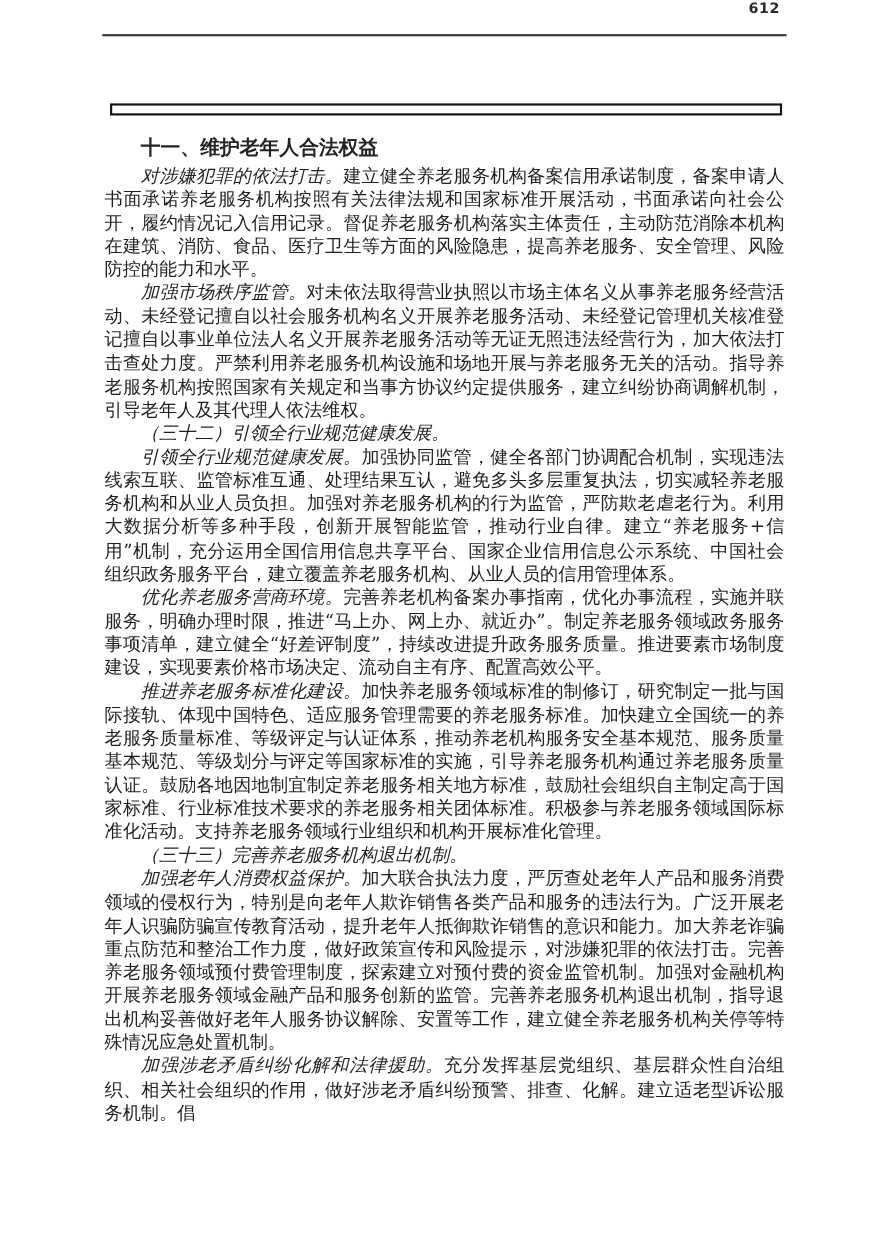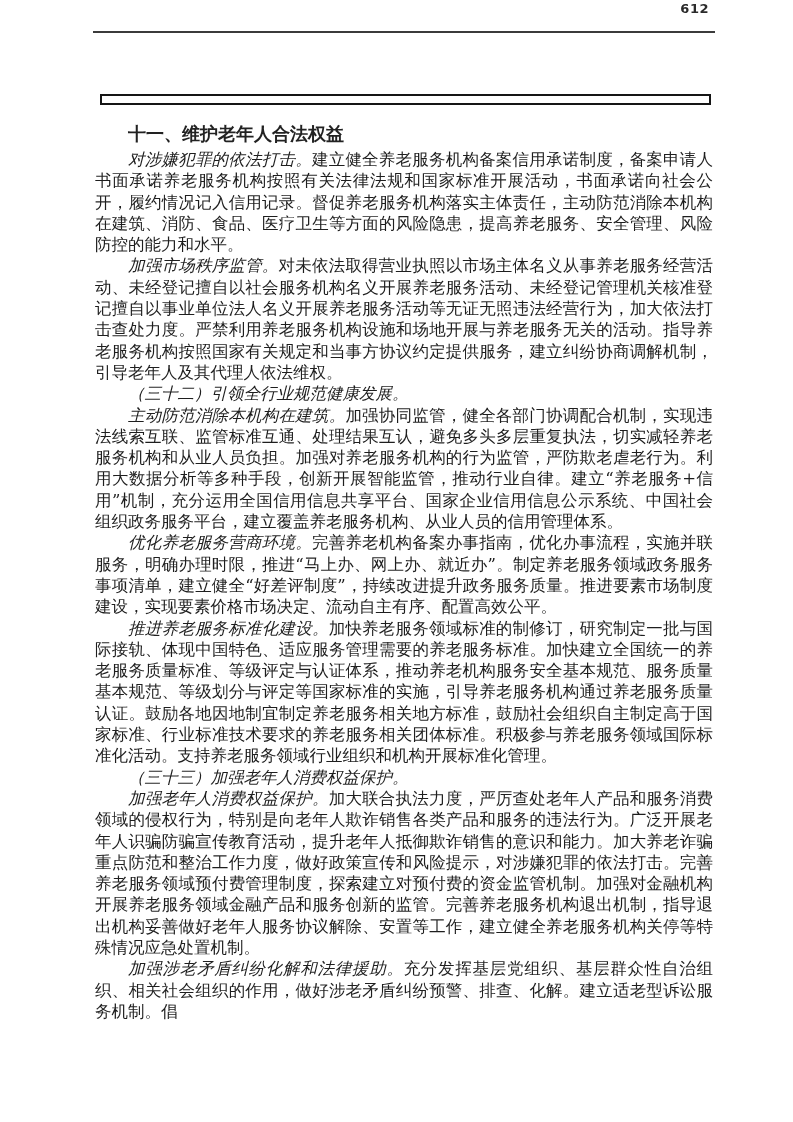--- a/index.html
+++ b/index.html
@@ -95,26 +95,26 @@
 
     <h2 class="section-heading">十一、维护老年人合法权益</h2>
 
 
     <p class="body-p"><span class="kai">对涉嫌犯罪的依法打击。</span><span>建立健全养老服务机构备案信用承诺制度，备案申请人书面承诺养老服务机构按照有关法律法规和国家标准开展活动，书面承诺向社会公开，履约情况记入信用记录。督促养老服务机构落实主体责任，主动防范消除本机构在建筑、消防、食品、医疗卫生等方面的风险隐患，提高养老服务、安全管理、风险防控的能力和水平。</span></p>
 
     <p class="body-p"><span class="kai">加强市场秩序监管。</span><span>对未依法取得营业执照以市场主体名义从事养老服务经营活动、未经登记擅自以社会服务机构名义开展养老服务活动、未经登记管理机关核准登记擅自以事业单位法人名义开展养老服务活动等无证无照违法经营行为，加大依法打击查处力度。严禁利用养老服务机构设施和场地开展与养老服务无关的活动。指导养老服务机构按照国家有关规定和当事方协议约定提供服务，建立纠纷协商调解机制，引导老年人及其代理人依法维权。</span></p>
 
     <p class="body-p subheading">（三十二）引领全行业规范健康发展。</p>
 
-    <p class="body-p"><span class="kai">主动防范消除本机构在建筑。</span><span>加强协同监管，健全各部门协调配合机制，实现违法线索互联、监管标准互通、处理结果互认，避免多头多层重复执法，切实减轻养老服务机构和从业人员负担。加强对养老服务机构的行为监管，严防欺老虐老行为。利用大数据分析等多种手段，创新开展智能监管，推动行业自律。建立“养老服务+信用”机制，充分运用全国信用信息共享平台、国家企业信用信息公示系统、中国社会组织政务服务平台，建立覆盖养老服务机构、从业人员的信用管理体系。</span></p>
+    <p class="body-p"><span class="kai">引领全行业规范健康发展。</span><span>加强协同监管，健全各部门协调配合机制，实现违法线索互联、监管标准互通、处理结果互认，避免多头多层重复执法，切实减轻养老服务机构和从业人员负担。加强对养老服务机构的行为监管，严防欺老虐老行为。利用大数据分析等多种手段，创新开展智能监管，推动行业自律。建立“养老服务+信用”机制，充分运用全国信用信息共享平台、国家企业信用信息公示系统、中国社会组织政务服务平台，建立覆盖养老服务机构、从业人员的信用管理体系。</span></p>
 
     <p class="body-p"><span class="kai">优化养老服务营商环境。</span><span>完善养老机构备案办事指南，优化办事流程，实施并联服务，明确办理时限，推进“马上办、网上办、就近办”。制定养老服务领域政务服务事项清单，建立健全“好差评制度”，持续改进提升政务服务质量。推进要素市场制度建设，实现要素价格市场决定、流动自主有序、配置高效公平。</span></p>
 
     <p class="body-p"><span class="kai">推进养老服务标准化建设。</span><span>加快养老服务领域标准的制修订，研究制定一批与国际接轨、体现中国特色、适应服务管理需要的养老服务标准。加快建立全国统一的养老服务质量标准、等级评定与认证体系，推动养老机构服务安全基本规范、服务质量基本规范、等级划分与评定等国家标准的实施，引导养老服务机构通过养老服务质量认证。鼓励各地因地制宜制定养老服务相关地方标准，鼓励社会组织自主制定高于国家标准、行业标准技术要求的养老服务相关团体标准。积极参与养老服务领域国际标准化活动。支持养老服务领域行业组织和机构开展标准化管理。</span></p>
 
-    <p class="body-p subheading">（三十三）加强老年人消费权益保护。</p>
+    <p class="body-p subheading">（三十三）完善养老服务机构退出机制。</p>
 
     <p class="body-p"><span class="kai">加强老年人消费权益保护。</span><span>加大联合执法力度，严厉查处老年人产品和服务消费领域的侵权行为，特别是向老年人欺诈销售各类产品和服务的违法行为。广泛开展老年人识骗防骗宣传教育活动，提升老年人抵御欺诈销售的意识和能力。加大养老诈骗重点防范和整治工作力度，做好政策宣传和风险提示，对涉嫌犯罪的依法打击。完善养老服务领域预付费管理制度，探索建立对预付费的资金监管机制。加强对金融机构开展养老服务领域金融产品和服务创新的监管。完善养老服务机构退出机制，指导退出机构妥善做好老年人服务协议解除、安置等工作，建立健全养老服务机构关停等特殊情况应急处置机制。</span></p>
 
     <p class="body-p"><span class="kai">加强涉老矛盾纠纷化解和法律援助。</span><span>充分发挥基层党组织、基层群众性自治组织、相关社会组织的作用，做好涉老矛盾纠纷预警、排查、化解。建立适老型诉讼服务机制。倡</span></p>
 
   </div>
 </div>
 
 </body></html>

